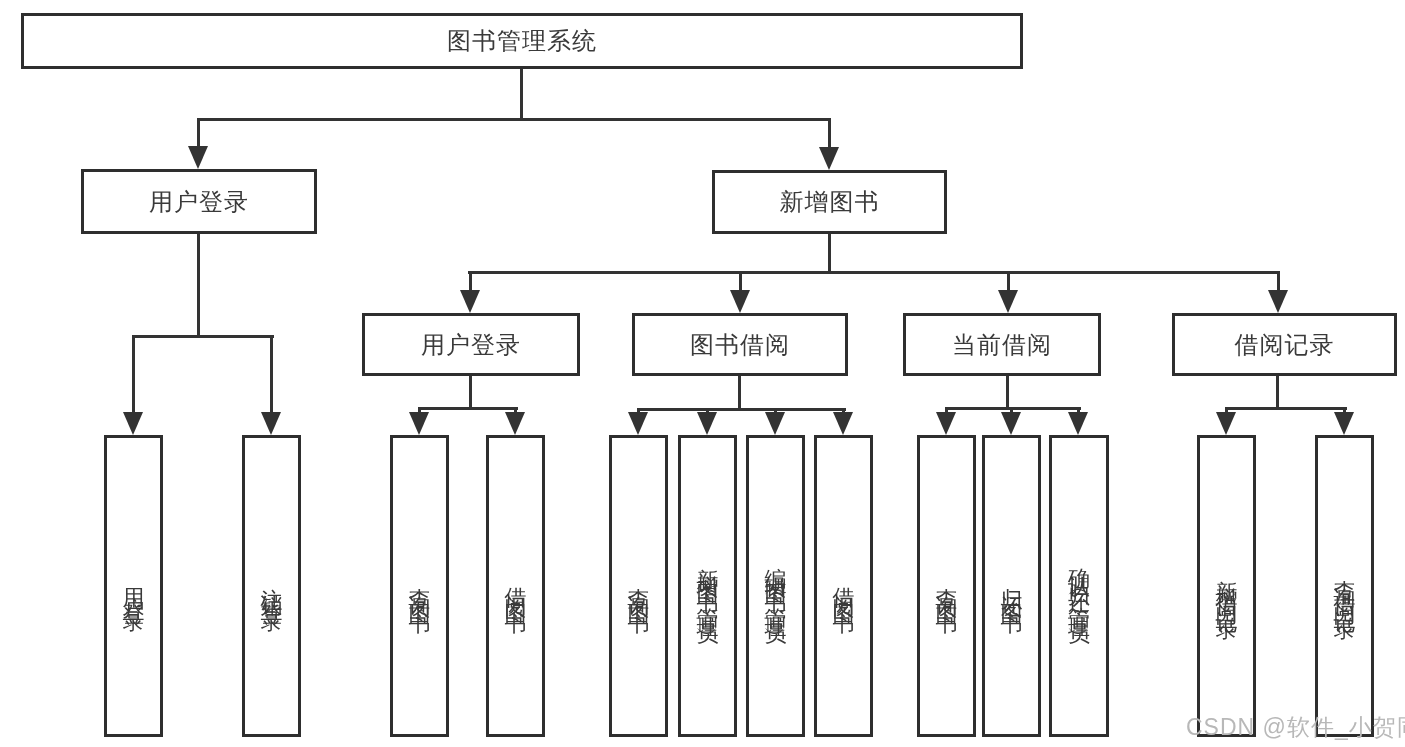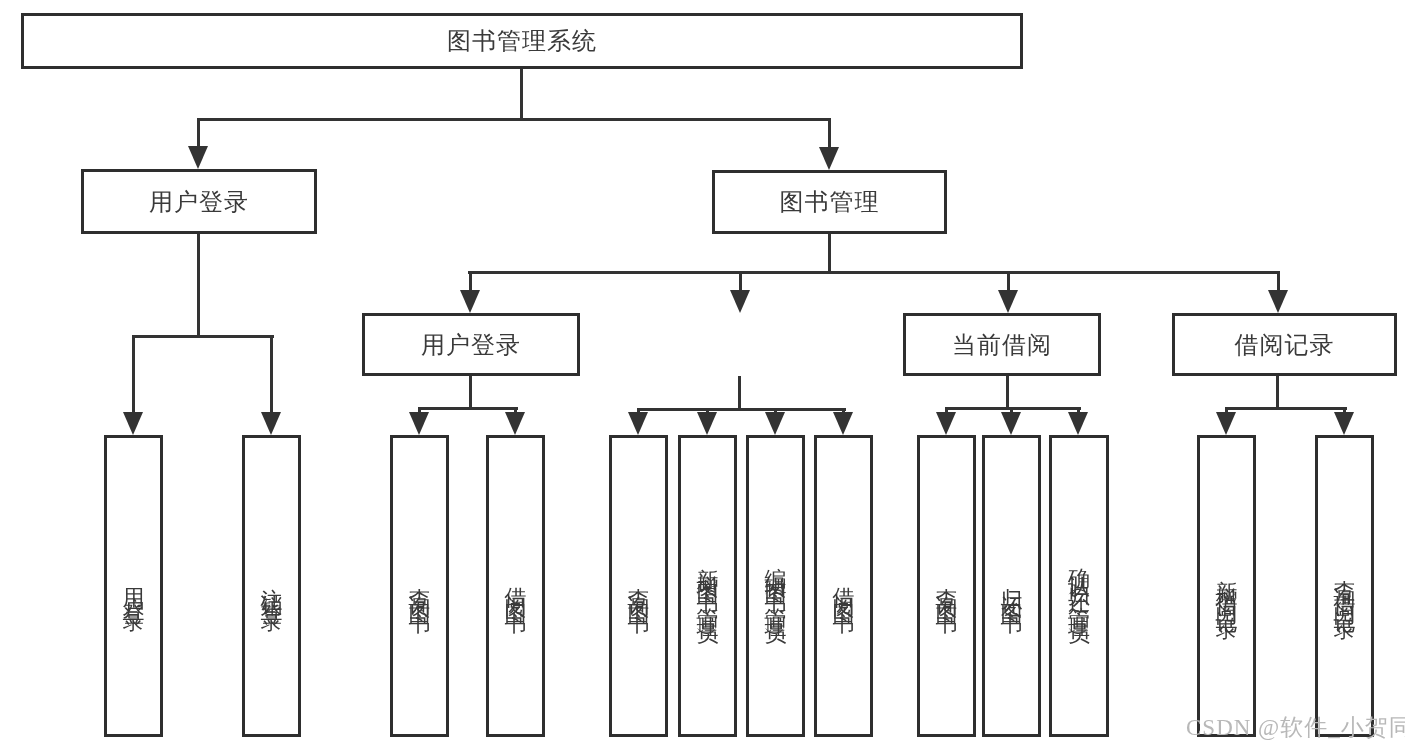--- a/index.html
+++ b/index.html
@@ -1,18 +1,18 @@
 <!DOCTYPE html>
 <html><head>
 <meta charset="utf-8">
 <style>
   html,body{margin:0;padding:0;background:#fff;}
   .stage{
     position:relative;width:1405px;height:747px;background:#ffffff;overflow:hidden;
-    font-family:Liberation Serif, serif;color:#3a3a3a;
+    font-family:Liberation Sans, sans-serif;color:#3a3a3a;
   }
   
   .hbox{
     position:absolute;box-sizing:border-box;background:#ffffff;
     border:3px solid #2e2e2e;display:flex;align-items:center;justify-content:center;
     font-size:24px;letter-spacing:1px;color:#3a3a3a;white-space:nowrap;
   }
   
   .vbox{
     position:absolute;box-sizing:border-box;background:#ffffff;
@@ -41,25 +41,28 @@
 <div class="stage">
 
   <div class="hbox" style="left:21px;top:13px;width:1002px;height:56px;">
     <span>图书管理系统</span>
   </div>
 
   <div class="hbox" style="left:81px;top:169px;width:236px;height:65px;">
     <span>用户登录</span>
   </div>
   <div class="hbox" style="left:712px;top:170px;width:235px;height:64px;">
-    <span>图书管理</span>
+    <span>新增图书</span>
   </div>
 
   <div class="hbox" style="left:362px;top:313px;width:218px;height:63px;">
     <span>用户登录</span>
+  </div>
+  <div class="hbox" style="left:632px;top:313px;width:216px;height:63px;">
+    <span>图书借阅</span>
   </div>
   <div class="hbox" style="left:903px;top:313px;width:198px;height:63px;">
     <span>当前借阅</span>
   </div>
   <div class="hbox" style="left:1172px;top:313px;width:225px;height:63px;">
     <span>借阅记录</span>
   </div>
 
   <div class="vbox" style="left:104px;">
     <span>用户登录</span>

